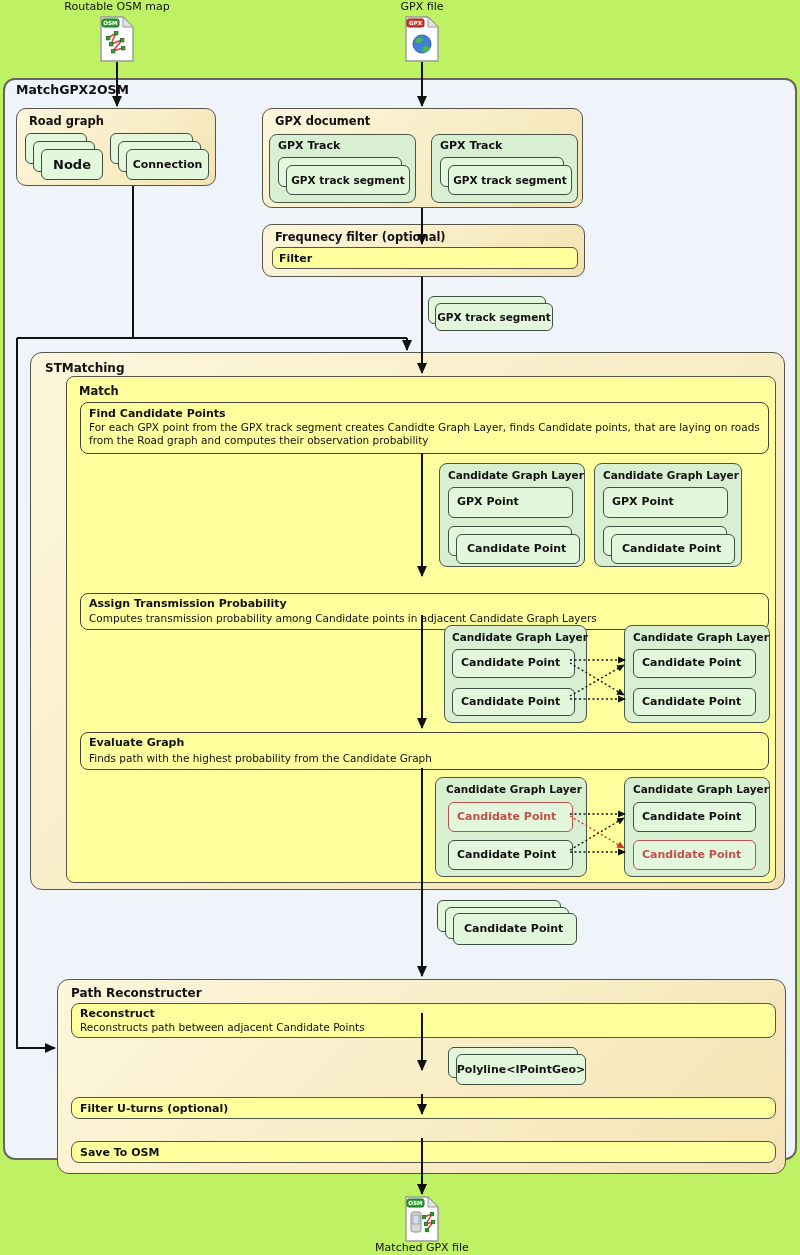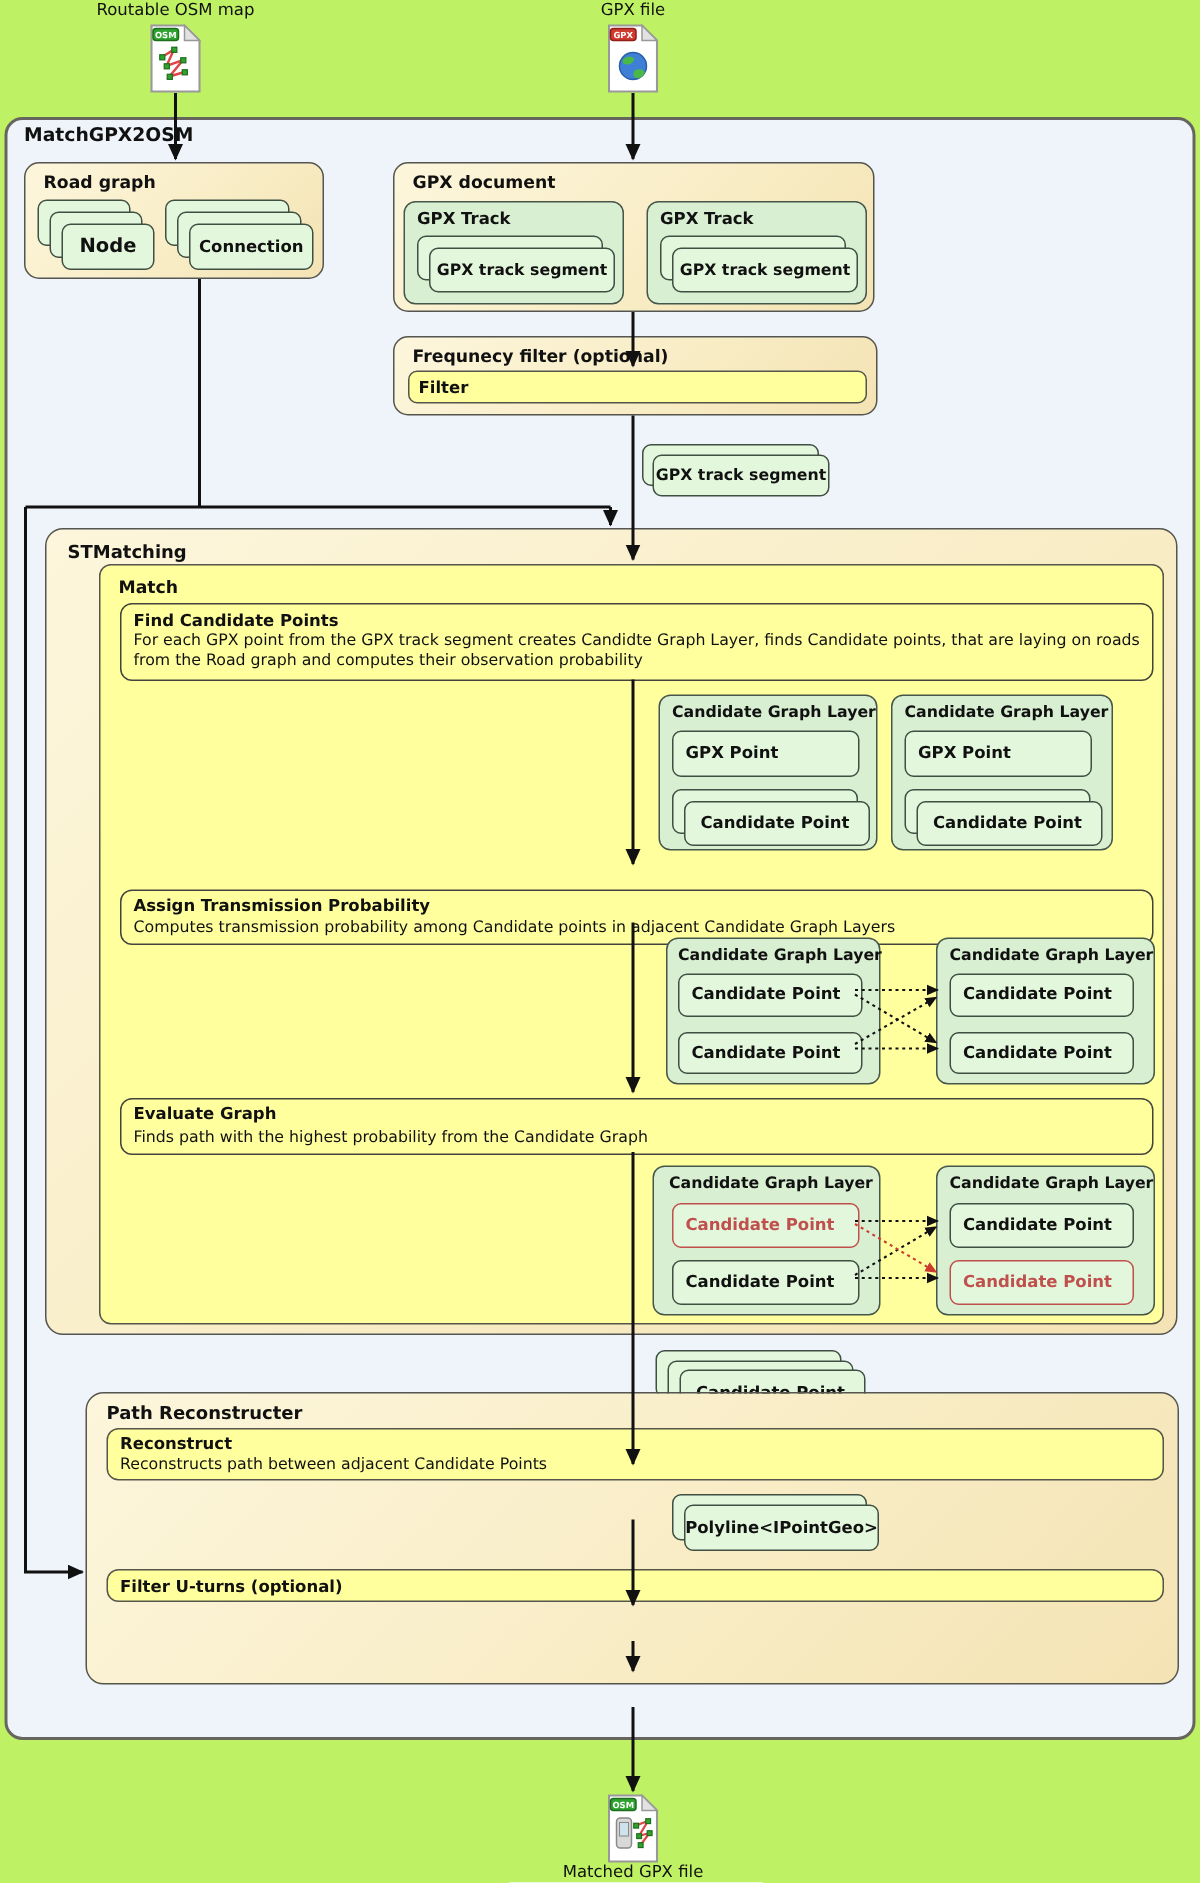--- a/index.html
+++ b/index.html
@@ -159,35 +159,36 @@
       </div>
     </div>
   </div>
 
   <div class="abs" style="left:437px;top:900px;width:150px;height:48px;">
     <div class="stack-layer greenl" style="left:0;top:0;width:124px;height:32px;"></div>
     <div class="stack-layer greenl" style="left:8px;top:7px;width:124px;height:32px;"></div>
     <div class="stack-layer greenl bold" style="left:16px;top:13px;width:124px;height:32px;font-size:11px;padding:8px 0 0 10px;">Candidate Point</div>
   </div>
 
-  <div class="abs tan" style="left:57px;top:928px;width:729px;height:195px;border-radius:12px;">
+  <div class="abs tan" style="left:57px;top:979px;width:729px;height:195px;border-radius:12px;">
     <div class="titlebar" style="left:13px;top:6px;font-size:12px;">Path Reconstructer</div>
 
     <div class="abs" style="left:390px;top:67px;width:145px;height:42px;">
       <div class="stack-layer greenl" style="left:0;top:0;width:130px;height:31px;"></div>
       <div class="stack-layer greenl center bold" style="left:8px;top:7px;width:130px;height:31px;font-size:11px;">Polyline&lt;IPointGeo&gt;</div>
     </div>
 
     <div class="abs yellow" style="left:13px;top:23px;width:705px;height:35px;">
       <div class="titlebar" style="left:8px;top:3px;font-size:11px;">Reconstruct</div>
       <div class="abs desc" style="left:8px;top:17px;width:690px;">Reconstructs path between adjacent Candidate Points</div>
     </div>
 
     <div class="abs yellow bold" style="left:13px;top:117px;width:705px;height:22px;font-size:11px;padding:4px 0 0 8px;">Filter U-turns (optional)</div>
 
+    <div class="abs yellow bold" style="left:13px;top:161px;width:705px;height:22px;font-size:11px;padding:4px 0 0 8px;">Save To OSM</div>
   </div>
 
   <div class="abs" style="left:405px;top:1196px;">
     <svg width="34" height="46" viewBox="0 0 34 46">
       <path d="M1,1 h22 l10,10 v34 h-32 z" fill="#ffffff" stroke="#999" stroke-width="1.4"></path>
       <path d="M23,1 l10,10 h-10 z" fill="#e2e2e2" stroke="#999" stroke-width="1"></path>
       <rect x="6" y="16" width="10" height="20" rx="2.5" fill="#d8d8d8" stroke="#8a8a8a"></rect>
       <rect x="8" y="19" width="6" height="9" fill="#cfe3ef" stroke="#8a8a8a" stroke-width="0.7"></rect>
       <polyline points="19,21 27,18 21,28 28,26 22,34" fill="none" stroke="#e04444" stroke-width="1.5"></polyline>
       <g fill="#2fa32f" stroke="#1c6e1c" stroke-width="0.8">

